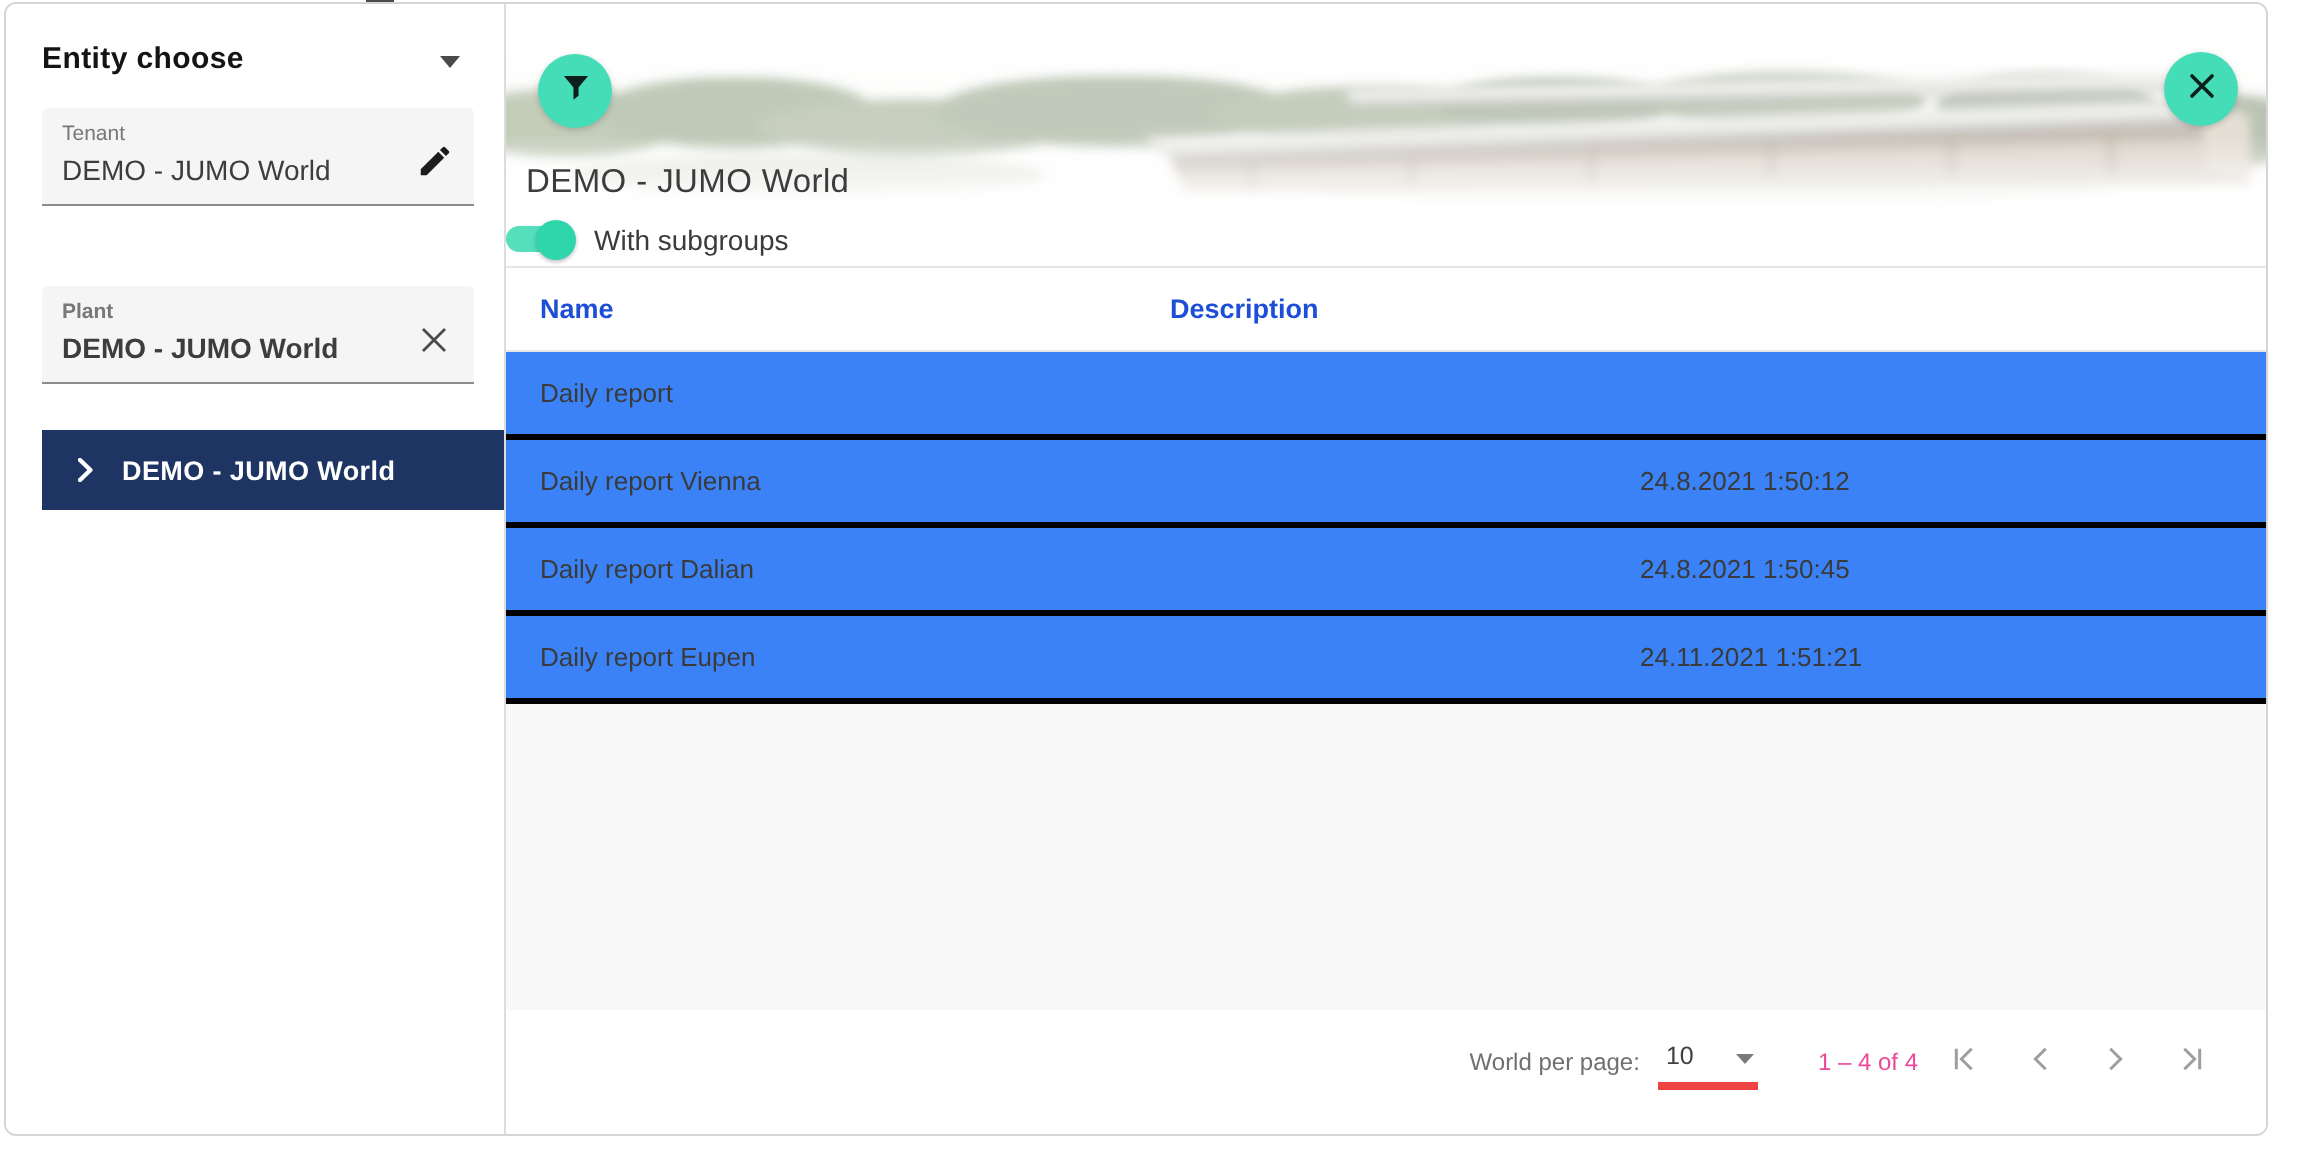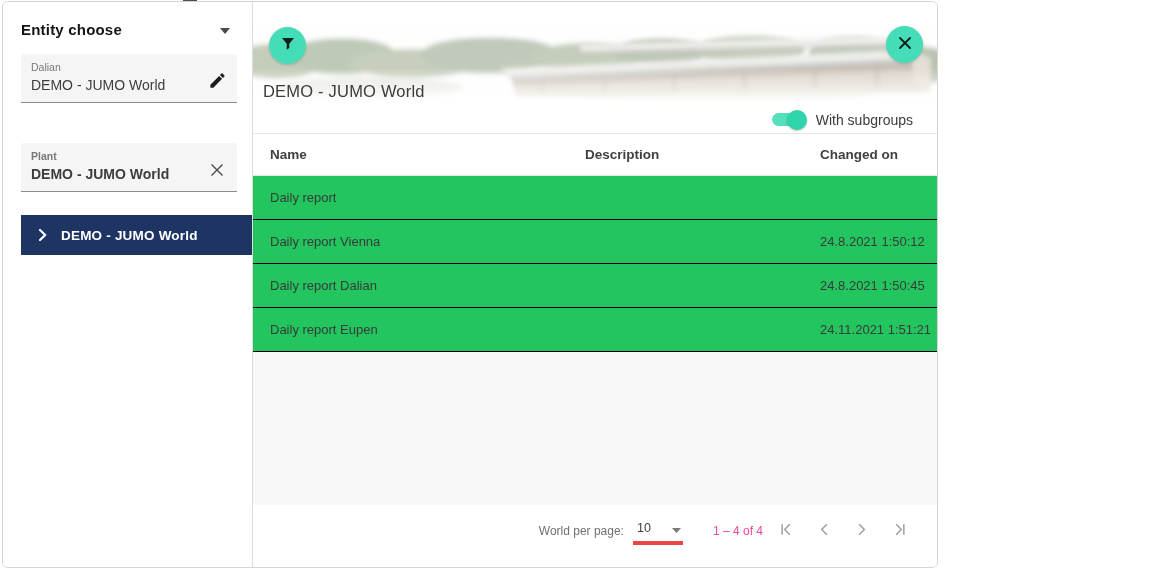--- a/index.html
+++ b/index.html
@@ -3,21 +3,21 @@
 <meta charset="utf-8">
 <style>
   * { margin:0; padding:0; box-sizing:border-box; }
   html,body { width:1153px; height:577px; background:#fff;
     font-family:"Liberation Sans", sans-serif; overflow:hidden; }
   .stage { position:relative; width:1153px; height:577px; background:#fff; }
 
   .top-artifact { position:absolute; left:183px; top:0; width:14px; height:3px;
     background:#4c4c4c; }
 
-  .card { position:absolute; left:2px; top:1px; width:936px; height:567px;
+  .card { position:absolute; left:2px; top:1px; width:1132px; height:567px;
     background:#fff; border:1px solid #d5d5d5; border-radius:6px;
     display:flex; overflow:hidden; }
 
   
   .sidebar { width:250px; flex:0 0 250px; border-right:1px solid #dcdcdc;
     background:#fff; padding-top:14px; }
   .sb-head { display:flex; align-items:center; justify-content:space-between;
     padding:4px 16px 0 18px; }
   .sb-title { font-size:15px; font-weight:bold; color:#141414; letter-spacing:.2px; }
   .sb-caret { width:22px; height:18px; display:flex; align-items:center; justify-content:center;
@@ -43,33 +43,33 @@
   .banner-photo { position:absolute; left:0; top:19px; width:100%; height:86px; }
   .fab { position:absolute; width:37px; height:37px; border-radius:50%;
     background:#45ddb8; border:none; cursor:pointer; display:flex; align-items:center;
     justify-content:center; box-shadow:0 1px 3px rgba(0,0,0,.18); }
   .fab-filter { left:16px; top:25px; }
   .fab-close { right:14px; top:24px; }
   .panel-title { position:absolute; left:10px; bottom:5px; font-size:16.5px;
     color:#3c3c3c; letter-spacing:.2px; }
 
   .toggle-row { height:27px; flex:0 0 27px; display:flex; align-items:center;
-    justify-content:flex-end; padding-right:24px; }
+    padding-right:24px; }
   .toggle { position:relative; width:32px; height:13px; border-radius:7px;
     background:#55dfbc; margin-right:12px; cursor:pointer; }
   .toggle-thumb { position:absolute; right:-3px; top:-3.5px; width:20px; height:20px;
     border-radius:50%; background:#2fd5ab; box-shadow:0 1px 2px rgba(0,0,0,.25); }
   .toggle-label { font-size:14px; color:#3b3b3b; }
 
   .tbl { flex:0 0 auto; }
   .tbl-header, .tbl-row { display:grid; grid-template-columns:315px 235px 1fr;
     padding-left:17px; align-items:center; }
   .tbl-header { height:43px; border-top:1px solid #e6e6e6; border-bottom:1px solid #e6e6e6; }
-  .tbl-header .th { font-size:13.5px; font-weight:bold; color:#404040; }
-  .tbl-row { height:44px; border-bottom:1px solid #000000; cursor:pointer; background:#22c55e; }
+  .tbl-header .th { font-size:13.5px; font-weight:bold; color:#1d4ed8; }
+  .tbl-row { height:44px; border-bottom:3px solid #000000; cursor:pointer; background:#3b82f6; }
   .tbl-row .td { font-size:13px; color:#3a3a3a; }
 
   .empty-area { flex:1 1 auto; background:#f8f8f8; }
 
   .footer { flex:0 0 62px; background:#fff; display:flex; align-items:center;
     justify-content:flex-end; padding:0 26px 10px 0; }
   .pg-label { font-size:12px; color:#707070; margin-right:9px; }
   .pg-select { position:relative; width:50px; border-bottom:4px solid #ef4444;
     display:flex; align-items:center; justify-content:space-between;
     padding:2px 2px 4px 4px; cursor:pointer; margin-right:30px; }
@@ -92,21 +92,21 @@
         <button class="sb-caret">
           <span>
             <svg width="10" height="6" viewBox="0 0 10 6">
                 <path d="M0 0h10L5 6z" fill="#4a4a4a"></path>
               </svg>
           </span>
         </button>
       </div>
 
       <div class="field">
-        <span class="field-label">Dalian</span>
+        <span class="field-label">Tenant</span>
         <span class="field-value">DEMO - JUMO World</span>
         <button class="field-btn">
           <span>
             <svg width="19" height="19" viewBox="0 0 24 24" fill="#1c1c1c">
               <path d="M3 17.25V21h3.75L17.81 9.94l-3.75-3.75L3 17.25zM20.71 7.04c.39-.39.39-1.02 0-1.41l-2.34-2.34a.996.996 0 0 0-1.41 0l-1.83 1.83 3.75 3.75 1.83-1.83z"></path>
             </svg>
           </span>
         </button>
       </div>
 
@@ -206,21 +206,20 @@
         <div class="toggle">
           <div class="toggle-thumb"></div>
         </div>
         <span class="toggle-label">With subgroups</span>
       </div>
 
       <div class="tbl">
         <div class="tbl-header">
           <span class="th">Name</span>
           <span class="th">Description</span>
-          <span class="th">Changed on</span>
         </div>
 
         <div class="tbl-row">
           <span class="td">Daily report</span>
           <span class="td"></span>
         </div>
         <div class="tbl-row">
           <span class="td">Daily report Vienna</span>
           <span class="td"></span>
           <span class="td">24.8.2021 1:50:12</span>

